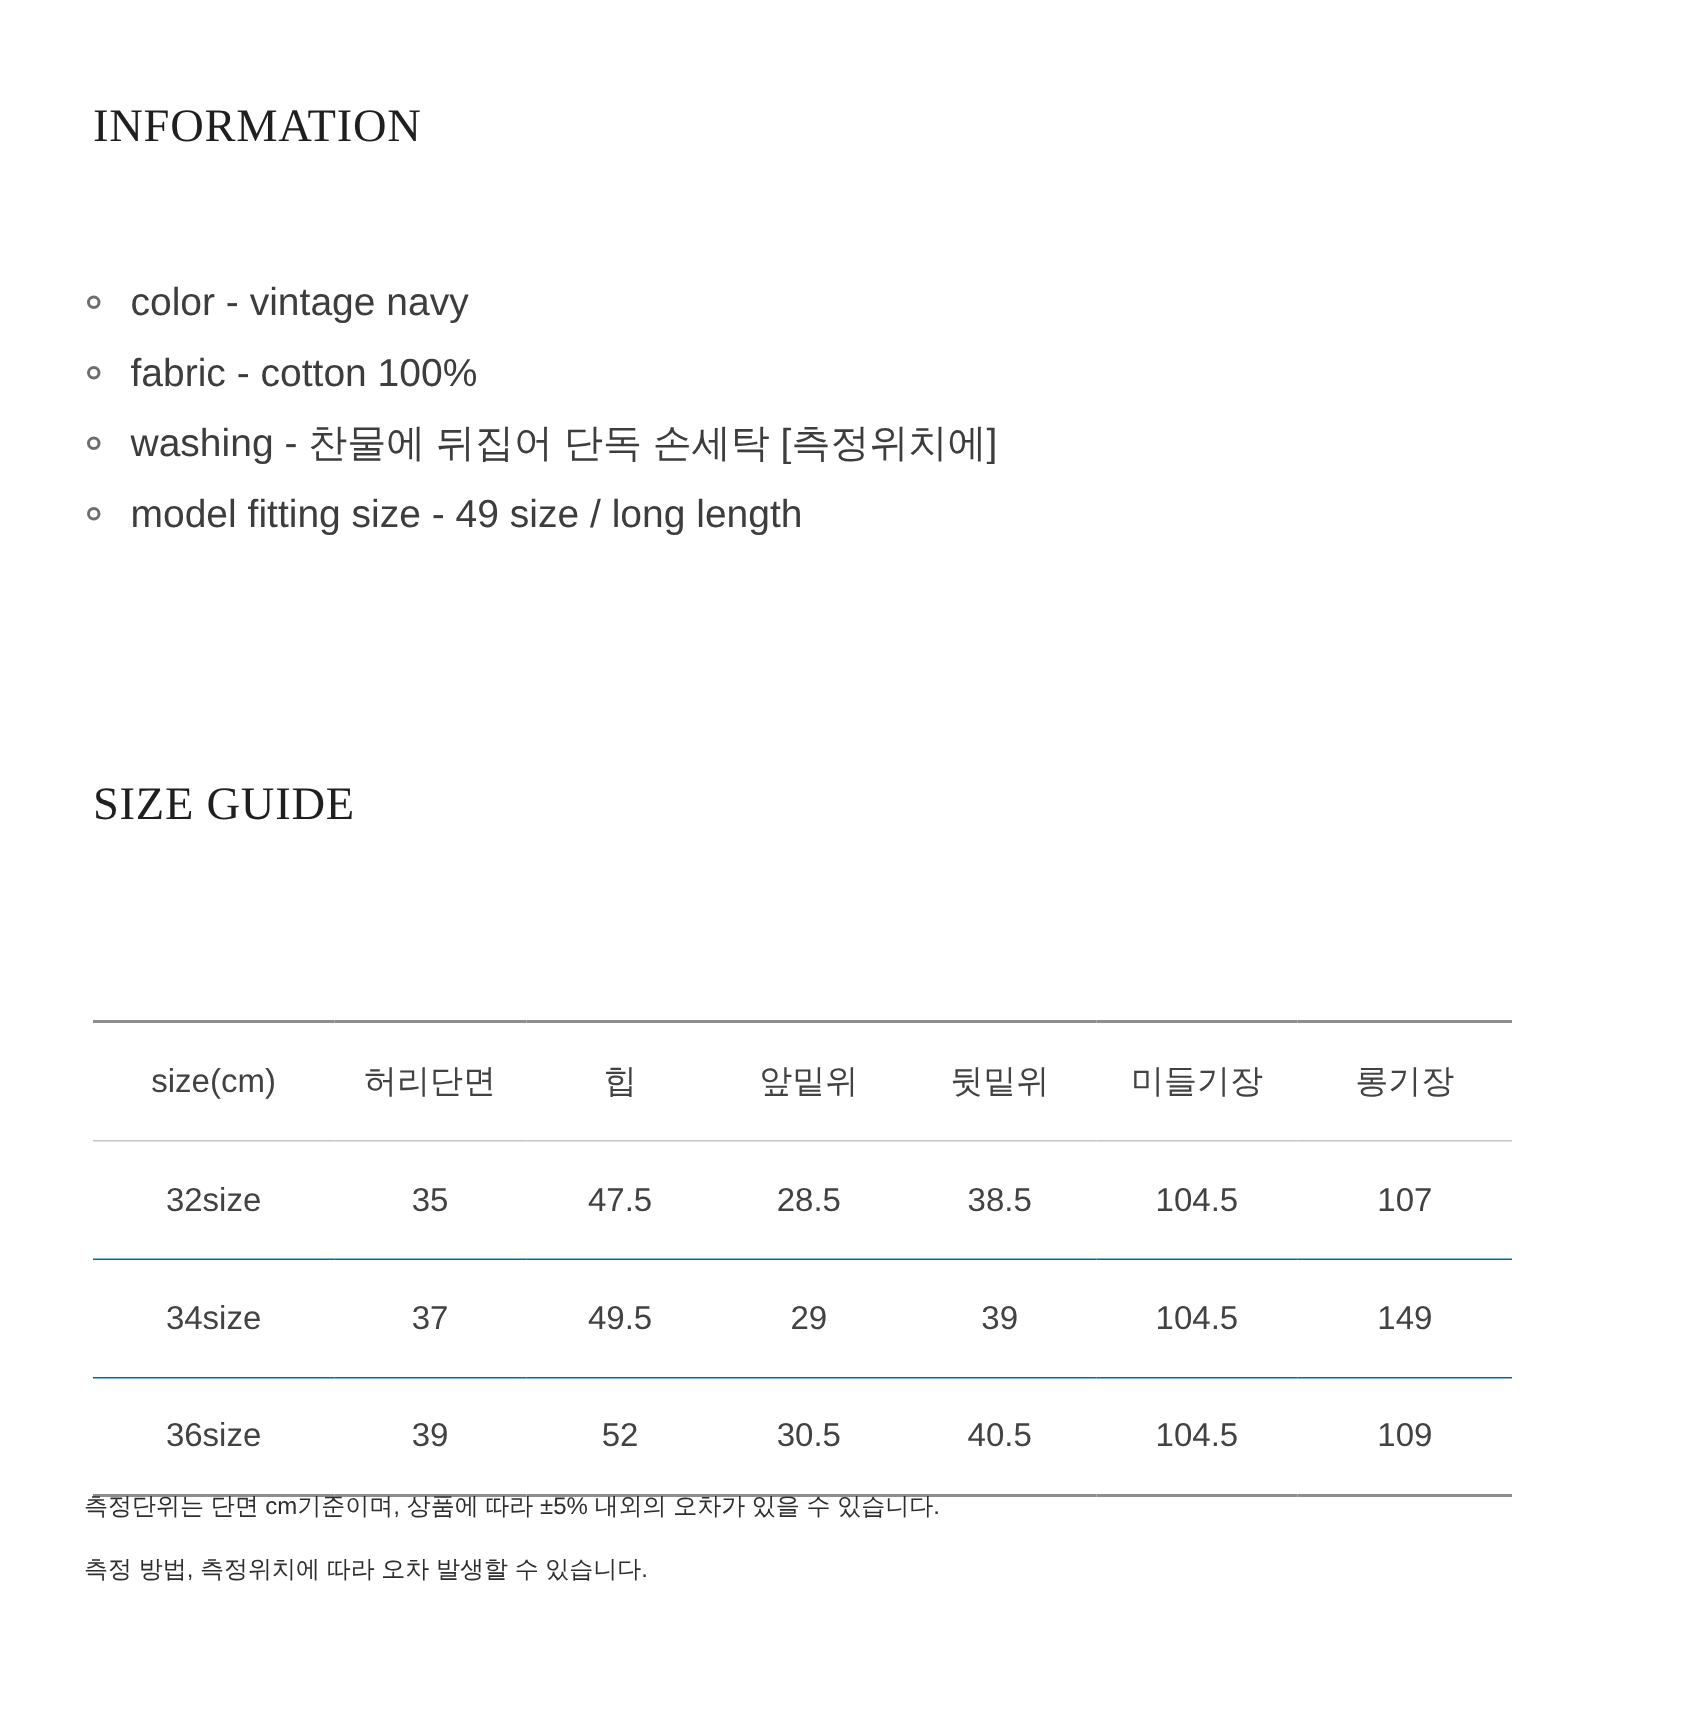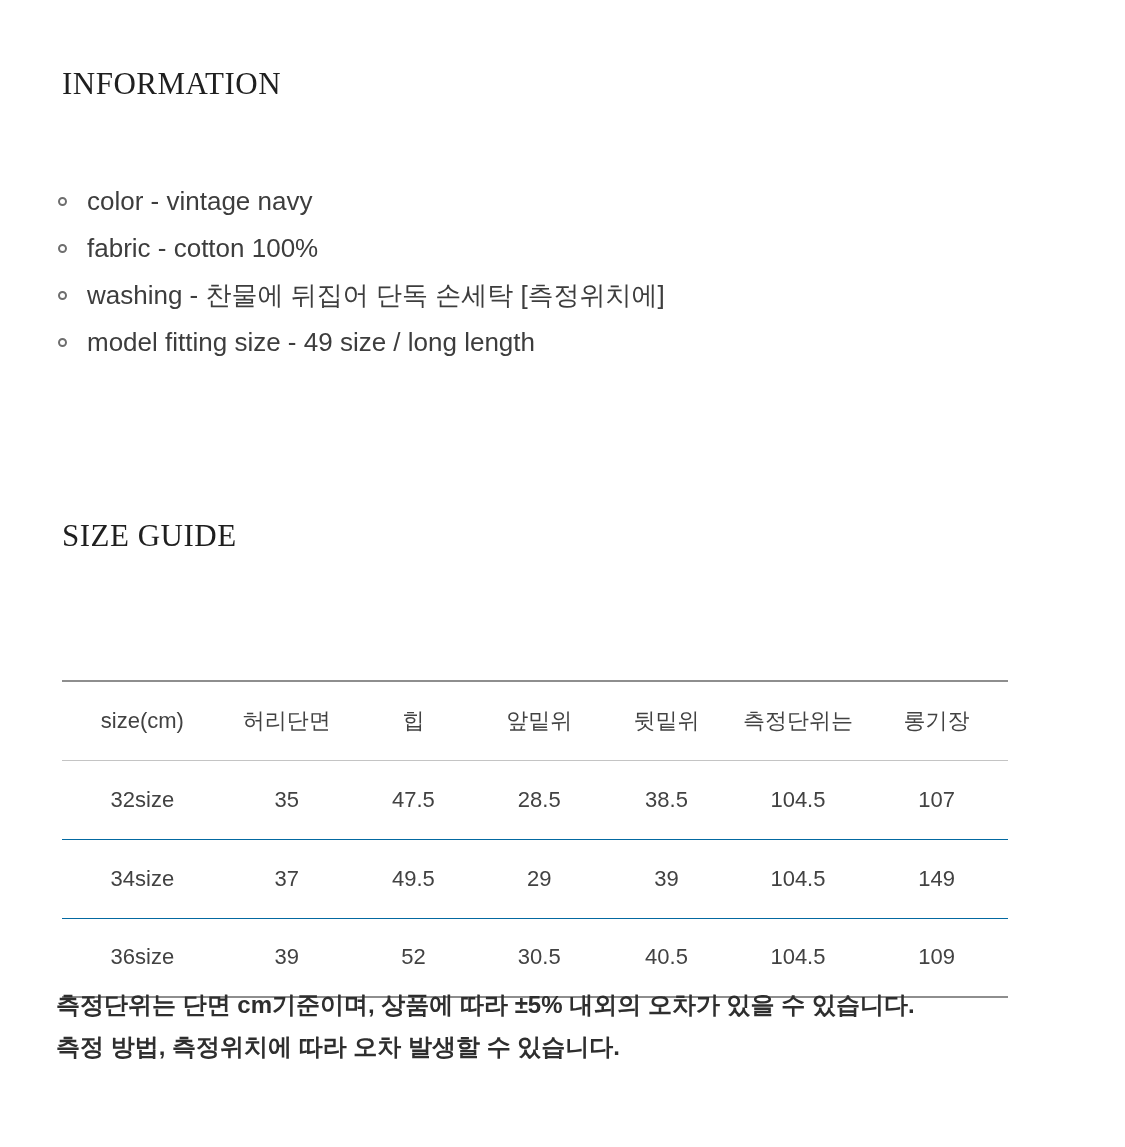--- a/index.html
+++ b/index.html
@@ -71,22 +71,22 @@
   .size-table thead th { height: 79px; border-bottom: 1px solid #c4c4c4; }
   .size-table tbody td { height: 79px; border-bottom: 1px solid #0369a1; }
   .size-table tbody tr:last-child td { border-bottom: none; }
 
   .notes {
     position: absolute;
     left: 56px;
     top: 984px;
   }
   .notes p {
-    font-size: 24px;
-    font-weight: 700;
+    font-size: 16px;
+    font-weight: 400;
     color: #2e2e2e;
     line-height: 42px;
   }
 </style>
 </head>
 <body>
 
 <div class="page">
 
   <h2 class="section-heading heading-information">INFORMATION</h2>
@@ -122,21 +122,21 @@
       <col style="width:14.2%">
       <col style="width:15.1%">
     </colgroup>
     <thead>
       <tr>
         <th>size(cm)</th>
         <th>허리단면</th>
         <th>힙</th>
         <th>앞밑위</th>
         <th>뒷밑위</th>
-        <th>측정단위는</th>
+        <th>미들기장</th>
         <th>롱기장</th>
       </tr>
     </thead>
     <tbody>
       <tr>
         <td>32size</td>
         <td>35</td>
         <td>47.5</td>
         <td>28.5</td>
         <td>38.5</td>

